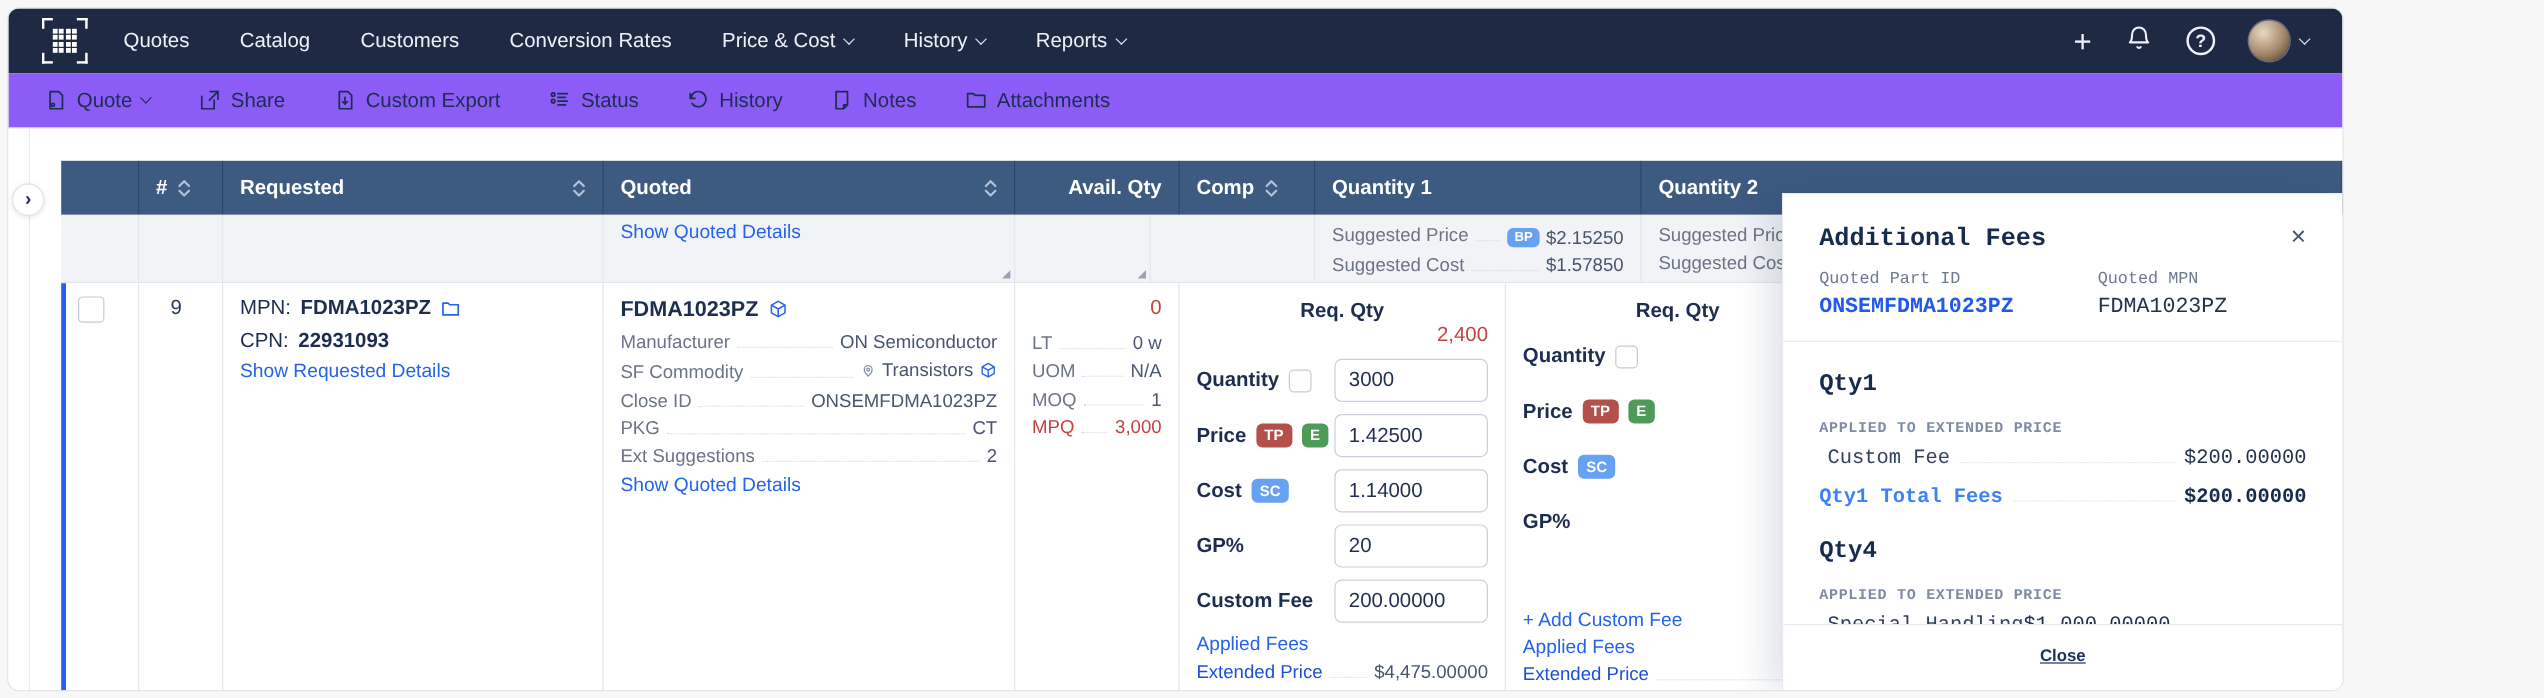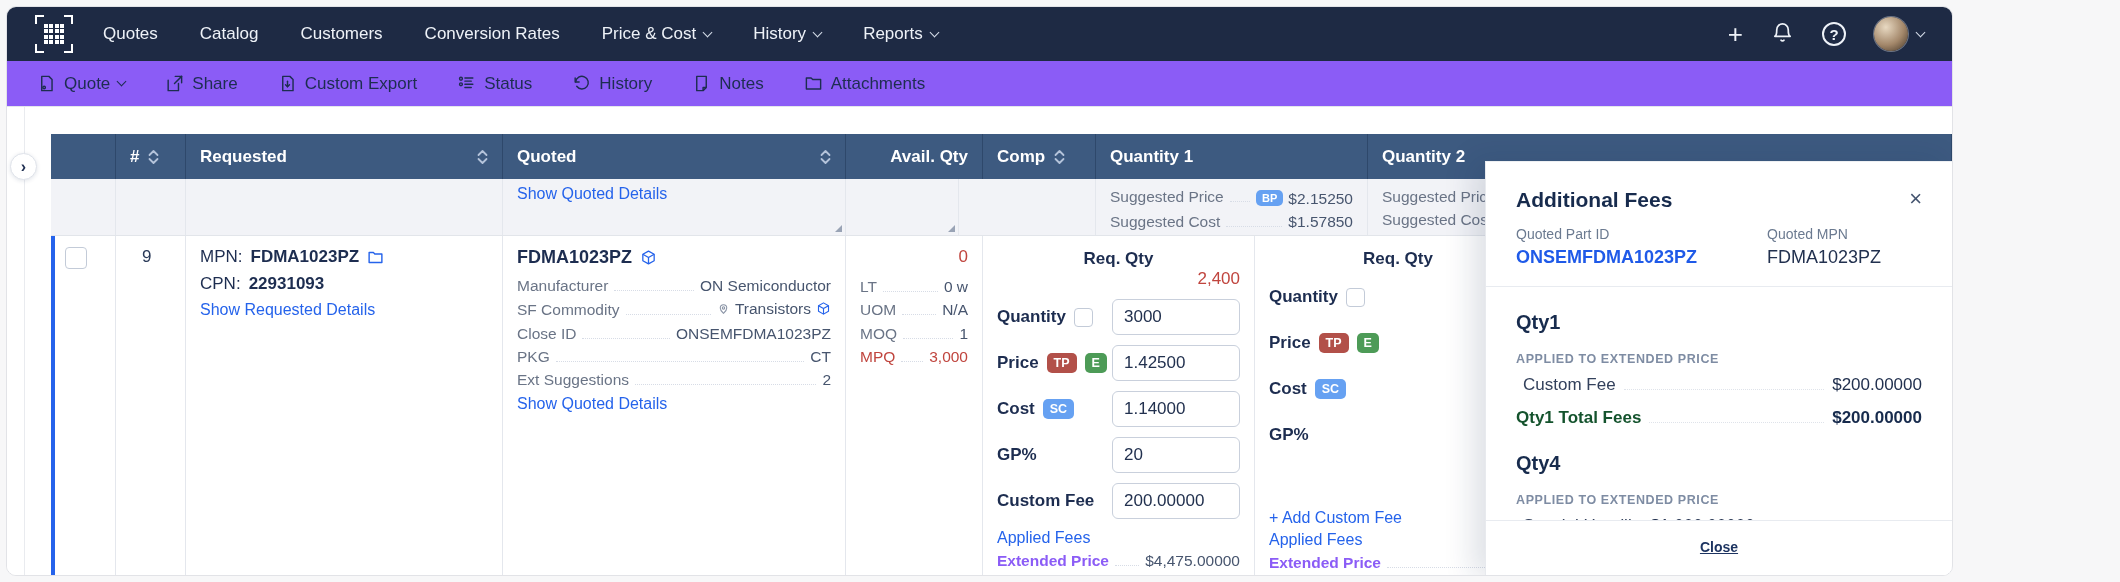--- a/index.html
+++ b/index.html
@@ -73,44 +73,44 @@
   .reqqty { display:flex; align-items:center; font-size:17px; margin:2px 0 6px;flex-direction:column; }
   .reqqty .lbl { font-weight:bold; color:#1d2d50; }
   .reqqty .v { margin-left:auto; color:#c0453e; }
   .frow { display:flex; align-items:center; height:36px; margin:10px 0; }
   .flabel { font-weight:bold; font-size:17px; color:#1d2d50; display:flex; align-items:center; gap:8px; flex:1; }
   .inp { width:128px; height:36px; border:1px solid #c9d0dc; border-radius:6px; font-size:17px; color:#22314f;
          padding:0 11px; background:#fff; font-family:"Liberation Sans",sans-serif; }
   .badge { display:inline-block; padding:2px 7px; border-radius:5px; font-size:12.5px; font-weight:bold; color:#fff; line-height:1.3; }
   .b-tp{background:#b25049;} .b-e{background:#4d9b57;} .b-sc{background:#66a1f2;} .b-bp{background:#66a1f2; font-size:11px; padding:1px 6px;}
   .fees-kv { font-size:15.5px; }
-  .fees-kv .lbl-b { color:#8b5cf6; font-weight:bold; }
+  .fees-kv .lbl-b { color:#1d4ed8; font-weight:normal; }
   .link-sm { color:#2563eb; font-size:16px; margin:4px 0 2px; display:block; white-space:nowrap; }
 
   
   .panel { position:absolute; left:1478px; top:54px; right:0; bottom:0; background:#fff; z-index:10;
            border-left:1px solid #e8eaee; border-top:1px solid #eef0f3; box-shadow:-12px 0 28px rgba(23,43,77,.14);
            display:flex; flex-direction:column; }
-  .panel-body { padding:26px 30px 0; flex:1; overflow:hidden; }
+  .panel-body { padding:26px 30px 0; flex:1; overflow:hidden;font-family:Liberation Mono, monospace; }
   .panel-head { display:flex; align-items:flex-start; }
   .panel-title { font-size:21px; font-weight:bold; color:#172b4d; }
   .panel-close { margin-left:auto; font-size:22px; color:#44546f; line-height:1; cursor:pointer; background:none; border:none; font-family:inherit; }
   .panel-meta { display:flex; gap:70px; margin-top:14px; }
   .meta-lbl { font-size:14px; color:#6b7a90; margin-bottom:5px; }
   .meta-val { font-size:18px; color:#22314f; }
   .meta-val.blue { color:#1f5ae8; font-weight:bold; }
   .panel-div { border-top:1px solid #e8ebf0; margin:18px -30px 0; }
   .sec-head { font-size:20px; font-weight:bold; color:#172b4d; margin-top:24px; }
   .applied { font-size:12.5px; letter-spacing:.6px; color:#7e8ca3; font-weight:bold; margin-top:18px; }
   .fee-row { display:flex; align-items:baseline; font-size:17px; margin-top:9px; }
   .fee-row .fl { color:#33415c; padding-left:7px; }
   .fee-row .dots { flex:1; border-bottom:1.5px dotted #dfe3ea; margin:0 8px 4px; }
   .fee-row .fv { color:#22314f; }
   .fee-row.total { margin-top:13px; }
-  .fee-row.total .fl { font-weight:bold; color:#14532d; padding-left:0; }
+  .fee-row.total .fl { font-weight:bold; color:#3b82f6; padding-left:0; }
   .fee-row.total .fv { font-weight:bold; color:#172b4d; }
   .panel-foot { border-top:1px solid #e8ebf0; padding:17px 0 21px; text-align:center; }
   .close-btn { color:#1d3461; font-size:14px; font-weight:bold; text-decoration:underline; background:none; border:none; cursor:pointer; font-family:inherit; }
 </style>
 </head>
 <body>
 
 <div class="window">
 
   <nav class="topnav">

